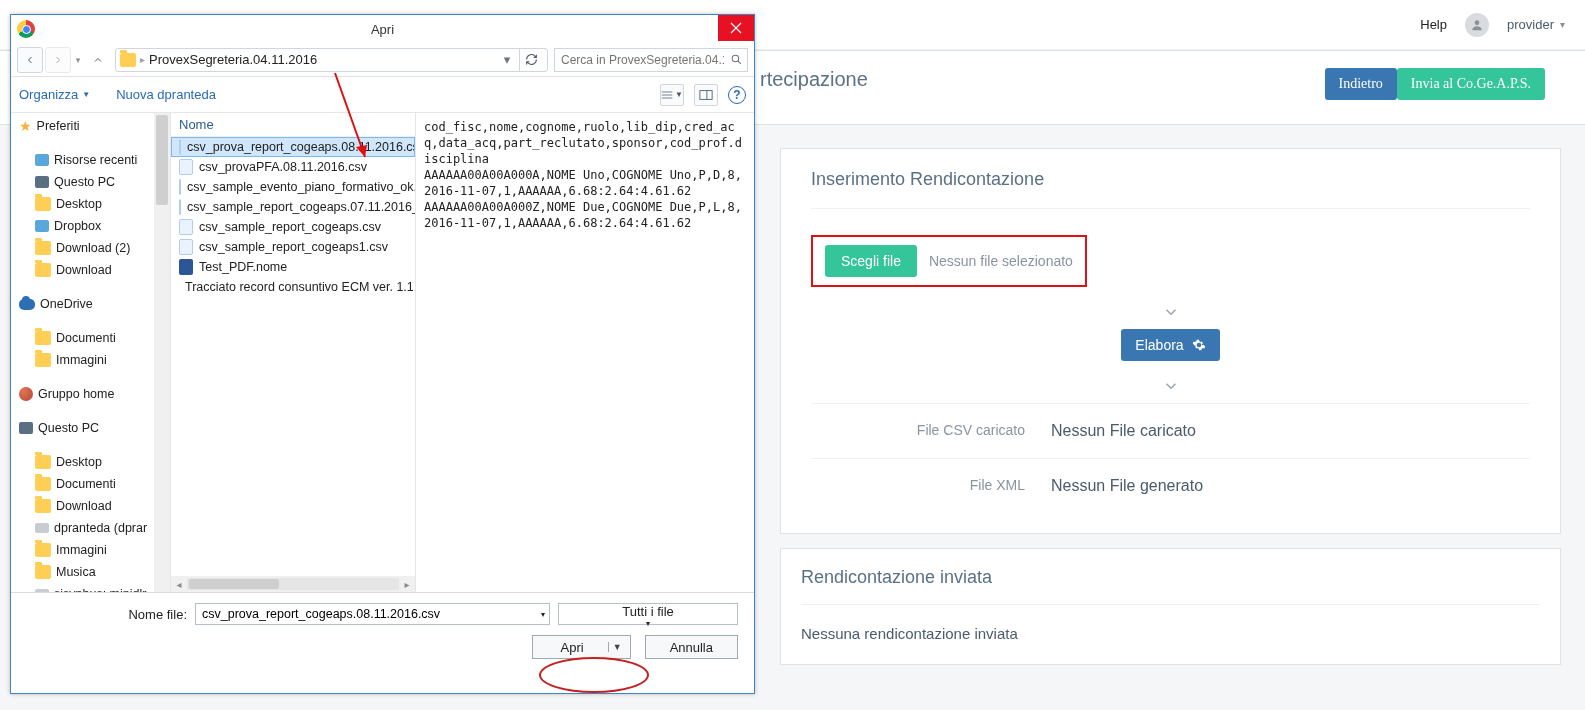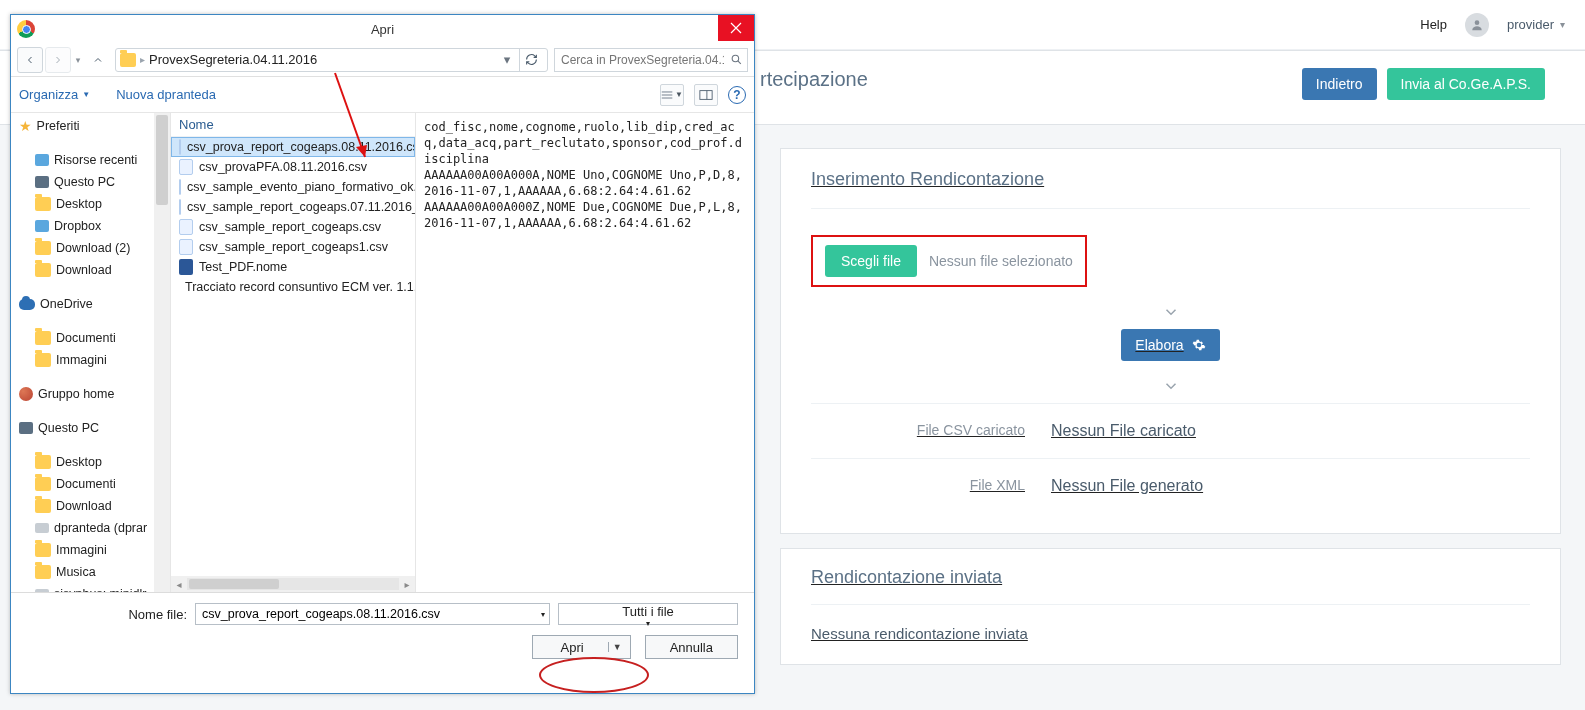--- a/index.html
+++ b/index.html
@@ -11,33 +11,33 @@
   .webapp { position:absolute; inset:0; background:var(--grey-bg); }
   .wa-topbar { position:absolute; top:0; left:0; right:0; height:50px; background:#fff; display:flex; justify-content:flex-end; align-items:center; padding:0 20px; gap:18px; border-bottom:1px solid #eef1f4; }
   .avatar { width:24px; height:24px; border-radius:50%; background:#d8dce0; display:inline-flex; align-items:center; justify-content:center; color:#8a9199; }
   .user { display:flex; align-items:center; gap:6px; color:#4a5b6b; }
   .chev { font-size:10px; color:#8a9199; }
   .wa-header-strip { position:absolute; top:50px; left:0; right:0; height:75px; background:#fff; border-top:1px solid var(--grey-border); border-bottom:1px solid var(--grey-border); }
   .wa-title-frag { position:absolute; left:760px; top:17px; font-size:20px; color:var(--grey-text); }
   .btn { display:inline-block; padding:8px 14px; border-radius:3px; color:#fff; font-size:14px; cursor:pointer; }
   .btn-primary { background:#3a77b2; }
   .btn-teal { background:var(--teal); }
-  .action-buttons { position:absolute; right:40px; top:68px; display:flex; gap:10px; }
-
-  .panel { position:absolute; left:780px; right:24px; background:#fff; border:1px solid var(--grey-border);text-decoration:underline; }
+  .action-buttons { position:absolute; right:40px; top:68px; display:flex; gap:0;font-family:Liberation Serif, serif; }
+
+  .panel { position:absolute; left:780px; right:24px; background:#fff; border:1px solid var(--grey-border); }
   .panel.p1 { top:148px; padding:20px 30px; }
   .p-title { font-size:18px; color:var(--grey-text); margin:0 0 18px 0; }
   .red-box { border:2px solid #d11; padding:8px 12px; display:inline-flex; align-items:center; gap:12px; margin-top:8px; }
   .greytxt { color:#8a949f; font-size:14px; }
   .chev-center { width:26px; height:26px; margin:12px auto 4px; display:flex; align-items:center; justify-content:center; color:#9aa4ae; }
   .elabora { display:flex; justify-content:center; margin:4px 0 4px; }
   .info-row { display:flex; padding:18px 0; border-top:1px solid #edf1f4; }
   .info-label { width:240px; text-align:right; padding-right:26px; color:#8a949f; font-size:14px; }
   .info-val { color:#4a5b6b; font-size:16px; }
-  .panel.p2 { top:548px; padding:18px 30px 22px; }
+  .panel.p2 { top:548px; padding:18px 20px 22px; }
   .p2-title { font-size:18px; color:var(--grey-text); }
 
   
   .dialog { position:absolute; left:10px; top:14px; width:745px; height:680px; background:#fff; border:1px solid var(--dlg-blue); box-shadow:0 0 4px rgba(0,0,0,.25); }
   .dlg-title { height:28px; background:#fff; display:flex; align-items:center; justify-content:center; position:relative; color:#333; font-size:13px; }
   .dlg-chrome-icon { position:absolute; left:6px; top:5px; width:18px; height:18px; border-radius:50%; background:conic-gradient(#db4437 0 33%,#0f9d58 33% 66%,#ffcd40 66% 100%); display:flex; align-items:center; justify-content:center; }
   .dlg-chrome-icon:after { content:""; width:7px; height:7px; border-radius:50%; background:#4285f4; border:1.5px solid #fff; }
   .dlg-close { position:absolute; right:0; top:0; width:36px; height:26px; background:var(--red); color:#fff; display:flex; align-items:center; justify-content:center; cursor:pointer; }
 
   .dlg-nav { height:34px; background:#fff; display:flex; align-items:center; padding:0 6px 0 6px; gap:2px; border-bottom:1px solid #e0e0e0; }

